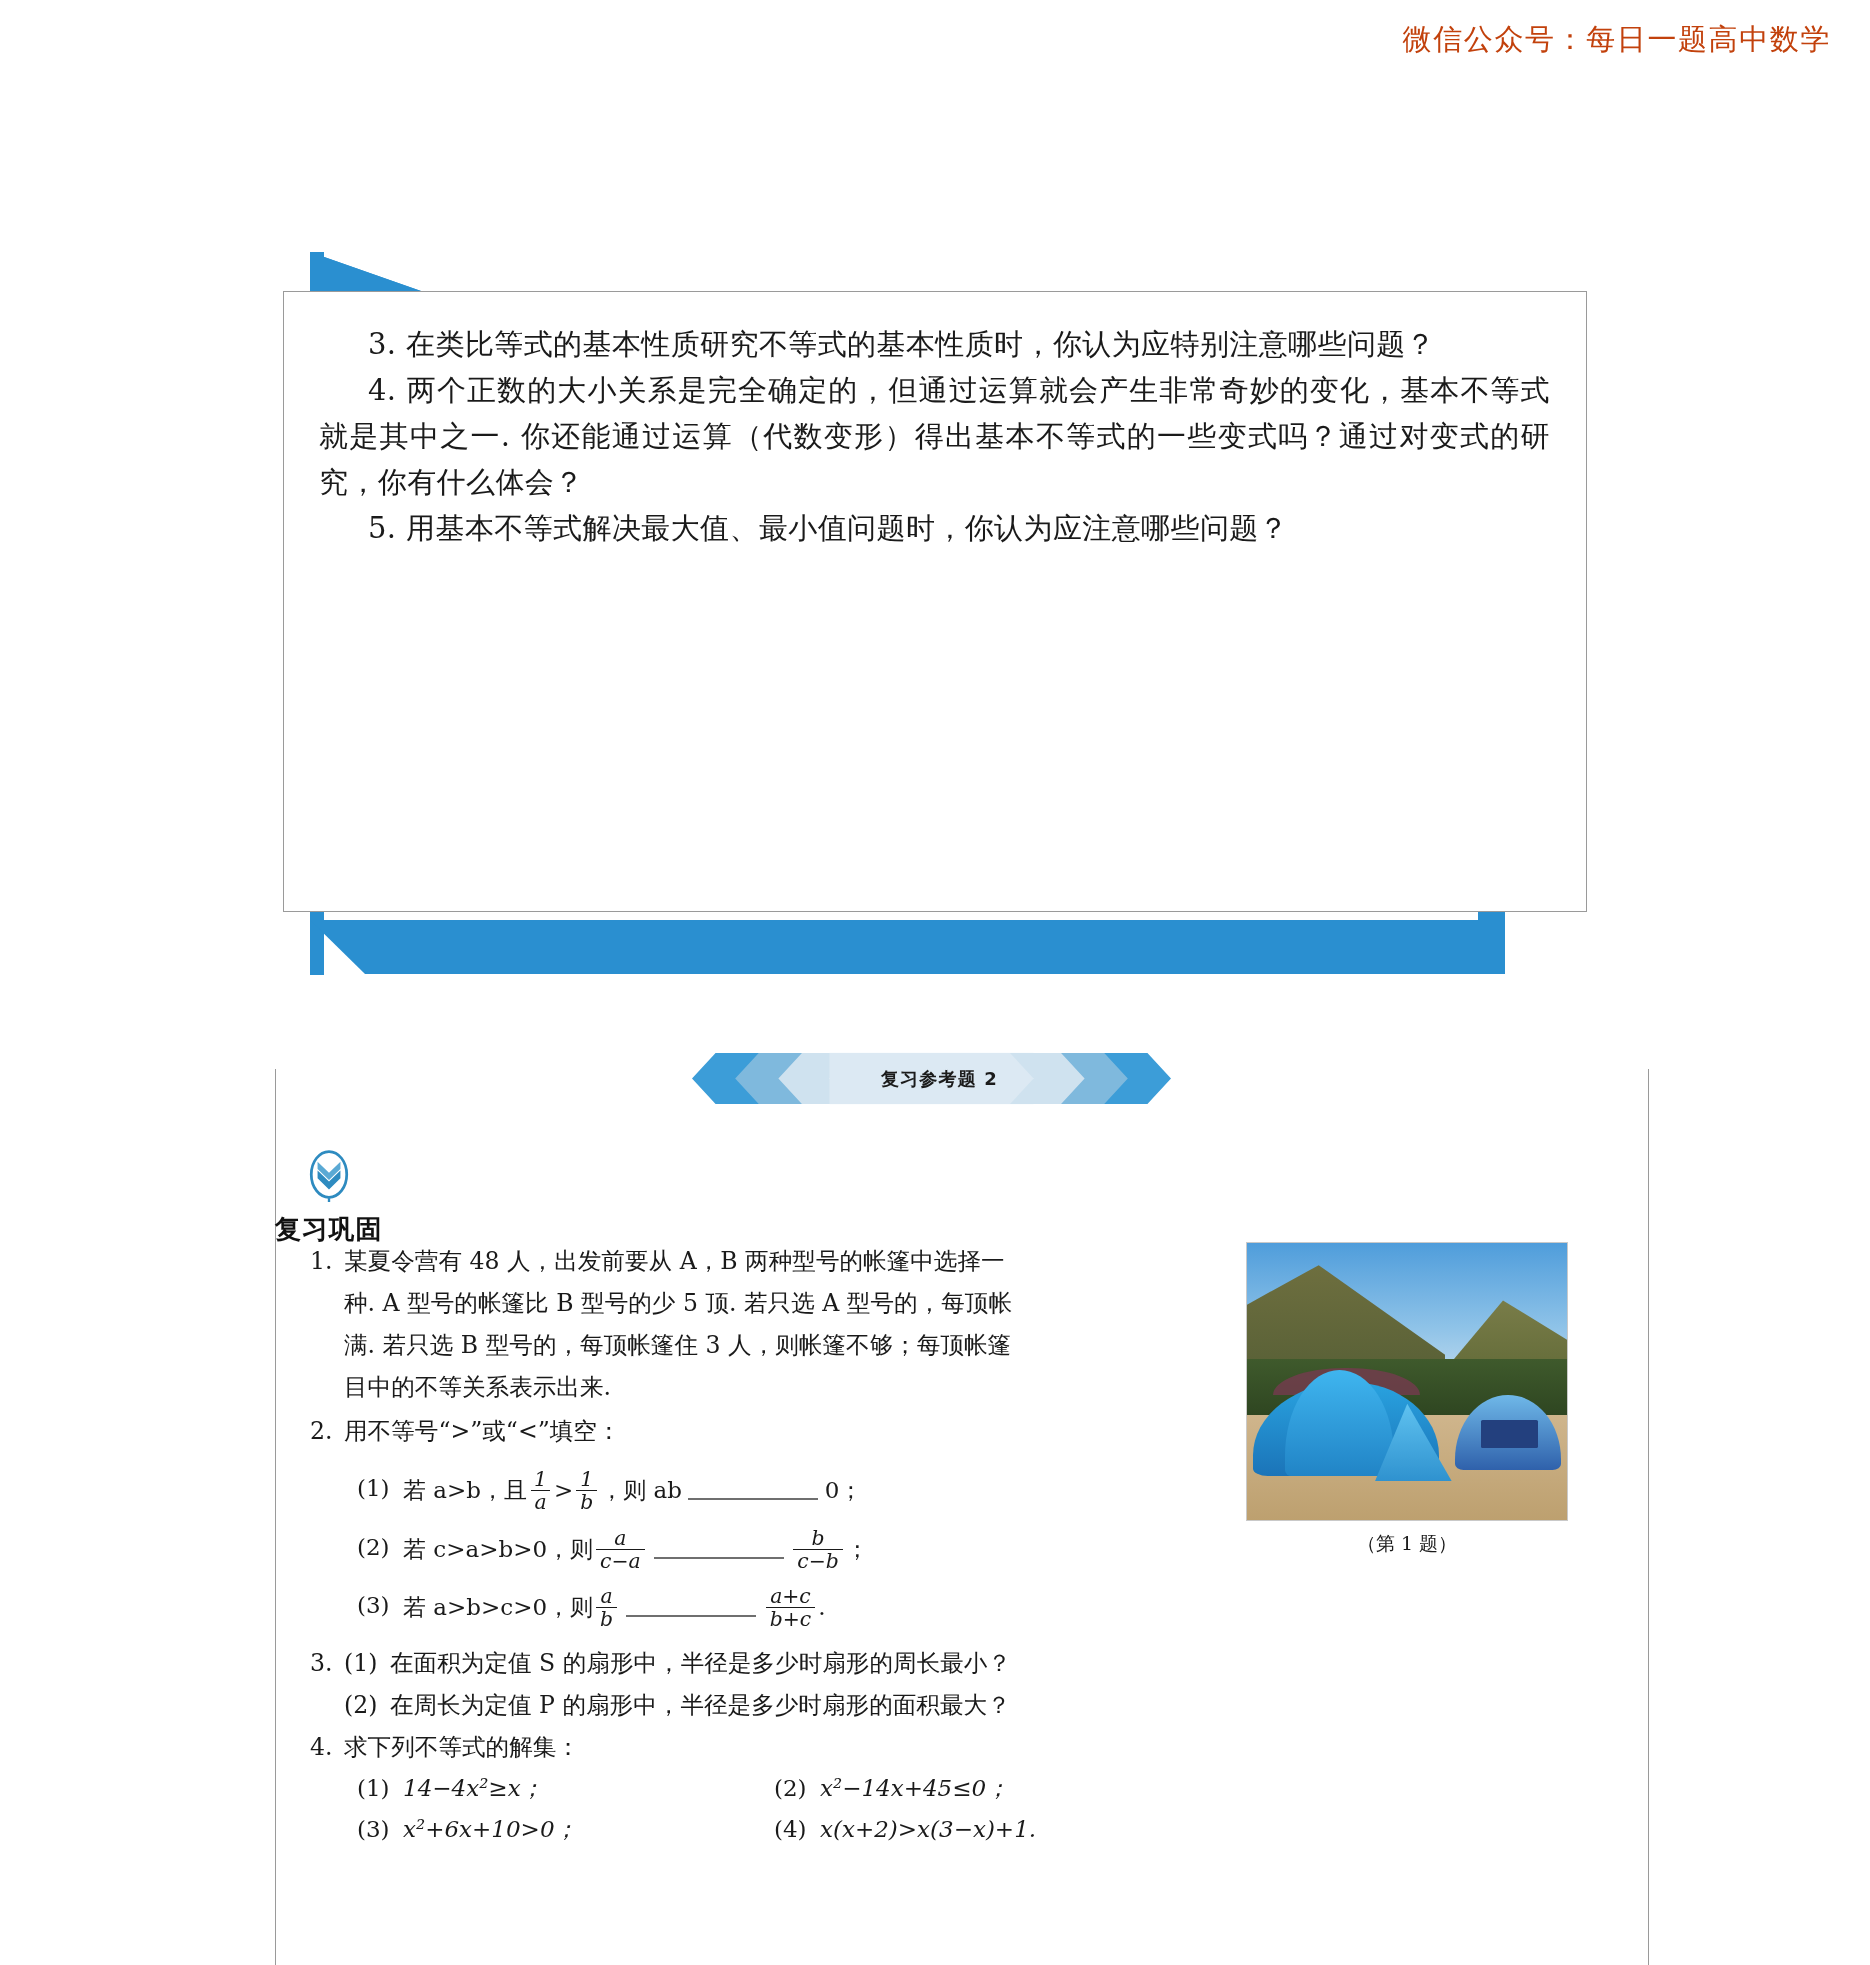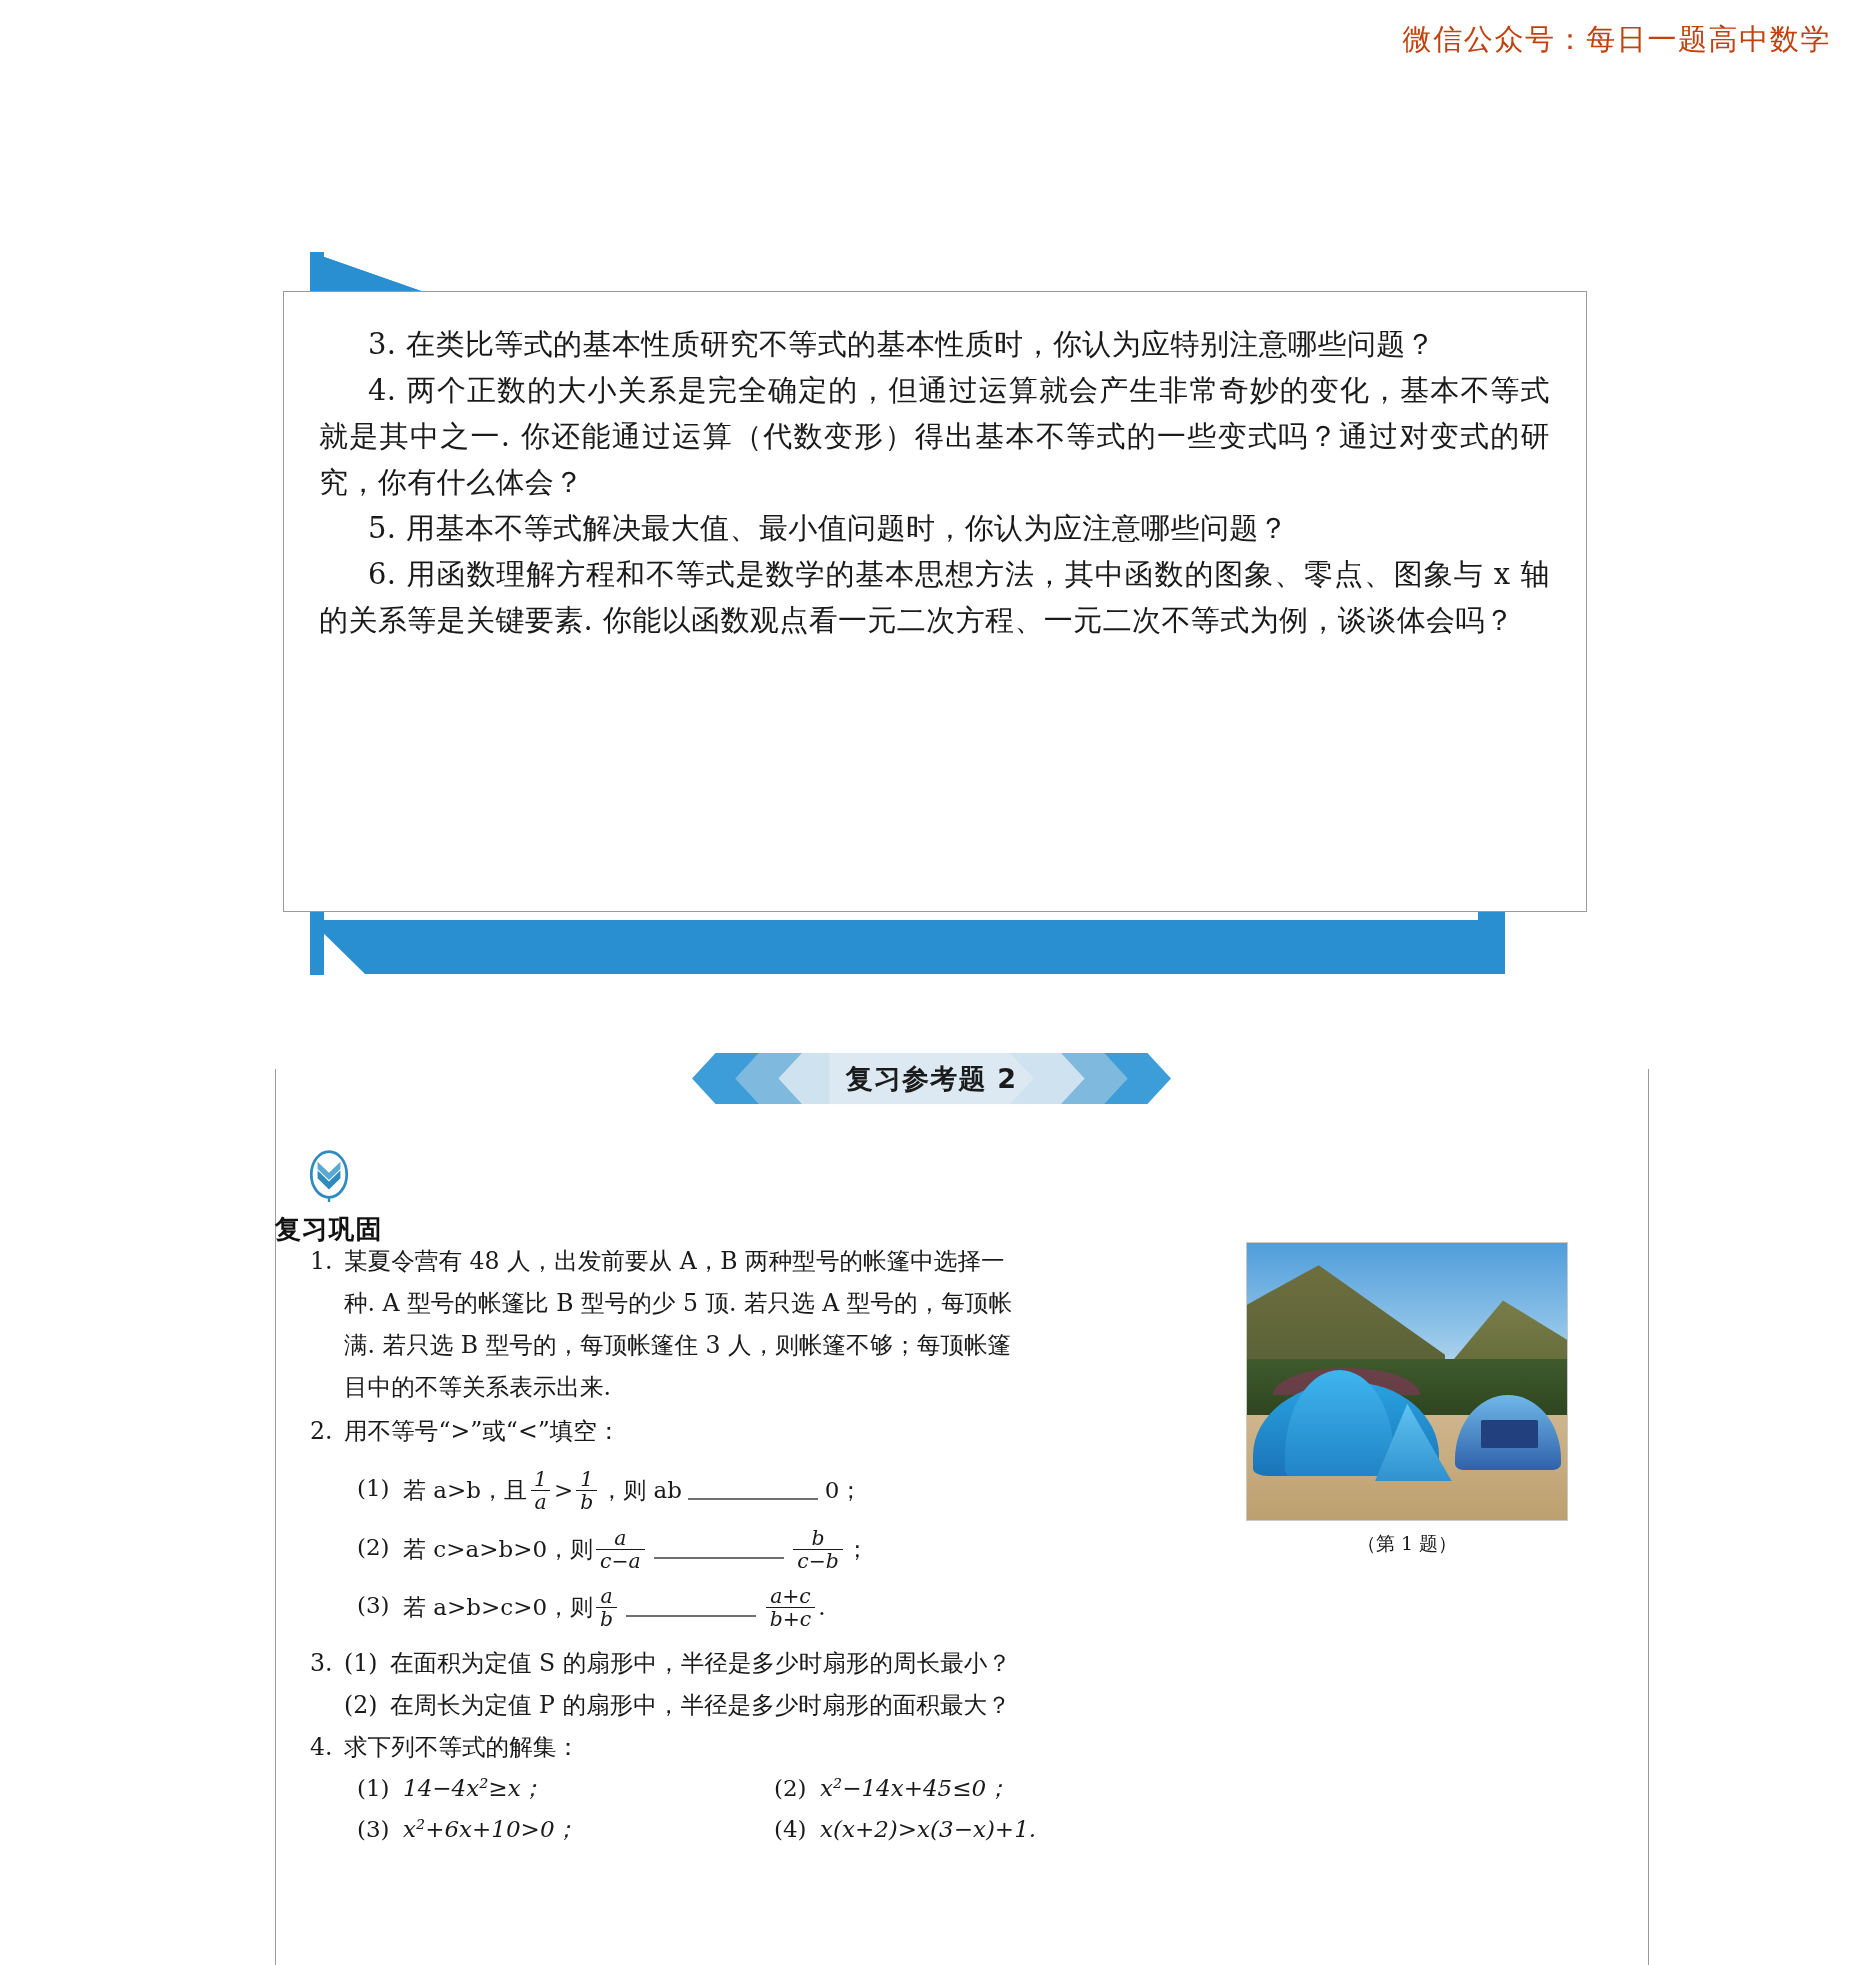--- a/index.html
+++ b/index.html
@@ -82,23 +82,23 @@
   .banner-wrap{
     position:absolute;
     left:692px; top:1045px;
     width:479px; height:67px;
   }
   .banner-bg{
     position:absolute;left:0;top:0;width:100%;height:100%;
   }
   .banner-text{
     position:absolute;
-    left:0; top:0; width:100%; height:100%;
+    left:8px; top:0; width:100%; height:100%;
     display:flex;align-items:center;justify-content:center;
-    font-size:27px;
+    font-size:18px;
     font-weight:bold;
     color:#1b1b1b;
     font-family:"DejaVu Sans","Liberation Sans",sans-serif;
     letter-spacing:1.2px;
   }
 
   
   .content-frame{
     position:absolute;
     left:275px; top:1069px;
@@ -244,21 +244,20 @@
 <div class="qbox-wrap">
   <div class="qbox-tri2"></div>
   <div class="qbox-leftstrip"></div>
   <div class="qbox-rightstrip"></div>
   <div class="qbox-bottombar"></div>
 
   <div class="qbox">
     <div class="qline indent">3. 在类比等式的基本性质研究不等式的基本性质时，你认为应特别注意哪些问题？</div>
     <div class="qline indent">4. 两个正数的大小关系是完全确定的，但通过运算就会产生非常奇妙的变化，基本不等式就是其中之一. 你还能通过运算（代数变形）得出基本不等式的一些变式吗？通过对变式的研究，你有什么体会？</div>
     <div class="qline indent">5. 用基本不等式解决最大值、最小值问题时，你认为应注意哪些问题？</div>
-    <div class="qline indent">6. 用函数理解方程和不等式是数学的基本思想方法，其中函数的图象、零点、图象与 x 轴的关系等是关键要素. 你能以函数观点看一元二次方程、一元二次不等式为例，谈谈体会吗？</div>
   </div>
 </div>
 
 <div class="banner-wrap">
   <svg class="banner-bg" viewBox="0 0 1220 170" preserveAspectRatio="none">
     <path d="M0,85 L60,20 L190,20 L130,85 L190,150 L60,150 Z" fill="#3c9dd8"></path>
     <path d="M110,85 L170,20 L300,20 L240,85 L300,150 L170,150 Z" fill="#7fb9dd"></path>
     <path d="M220,85 L280,20 L410,20 L350,85 L410,150 L280,150 Z" fill="#cfe2ef"></path>
     <rect x="350" y="20" width="520" height="130" fill="#dce9f3"></rect>
     <path d="M1220,85 L1160,20 L1030,20 L1090,85 L1030,150 L1160,150 Z" fill="#3c9dd8"></path>

